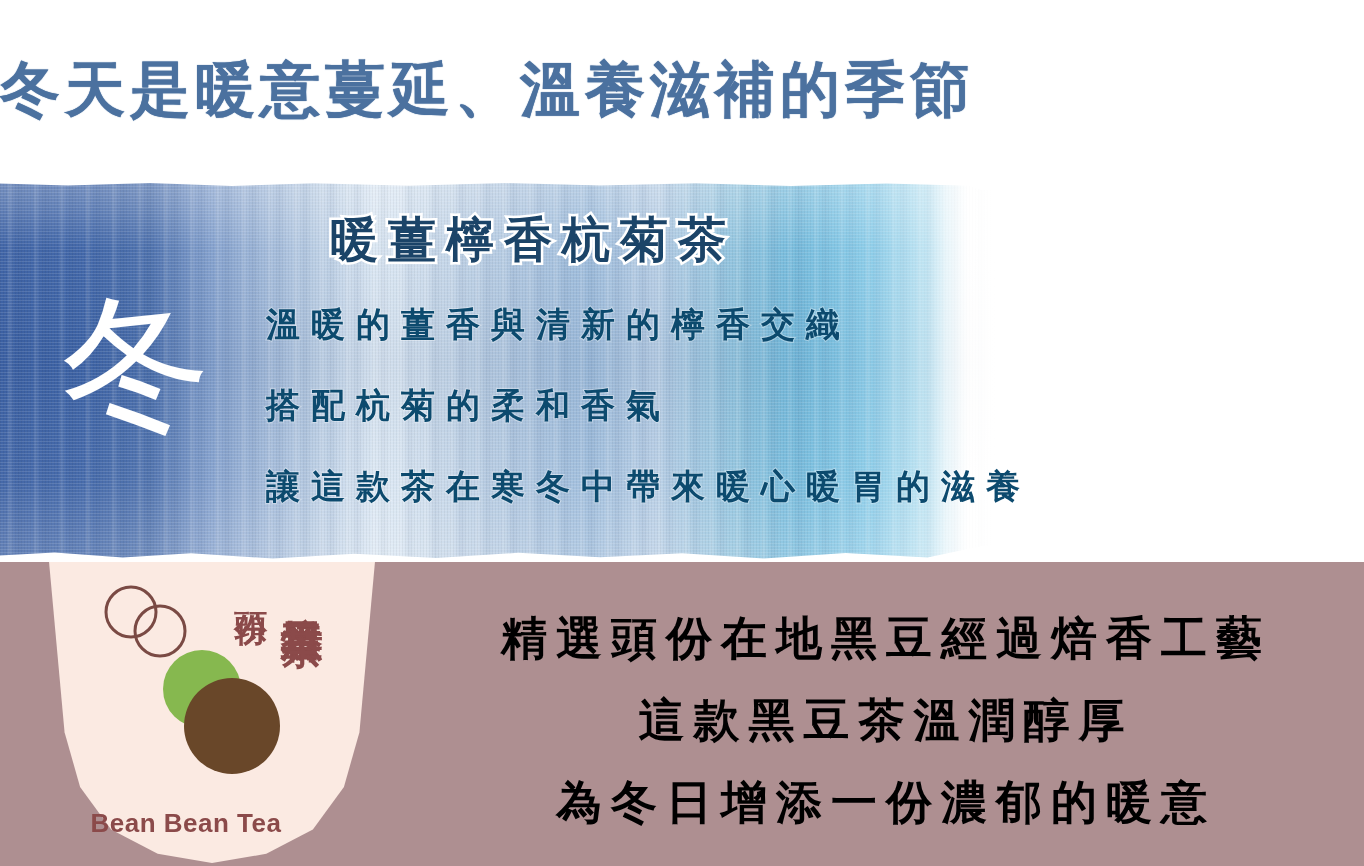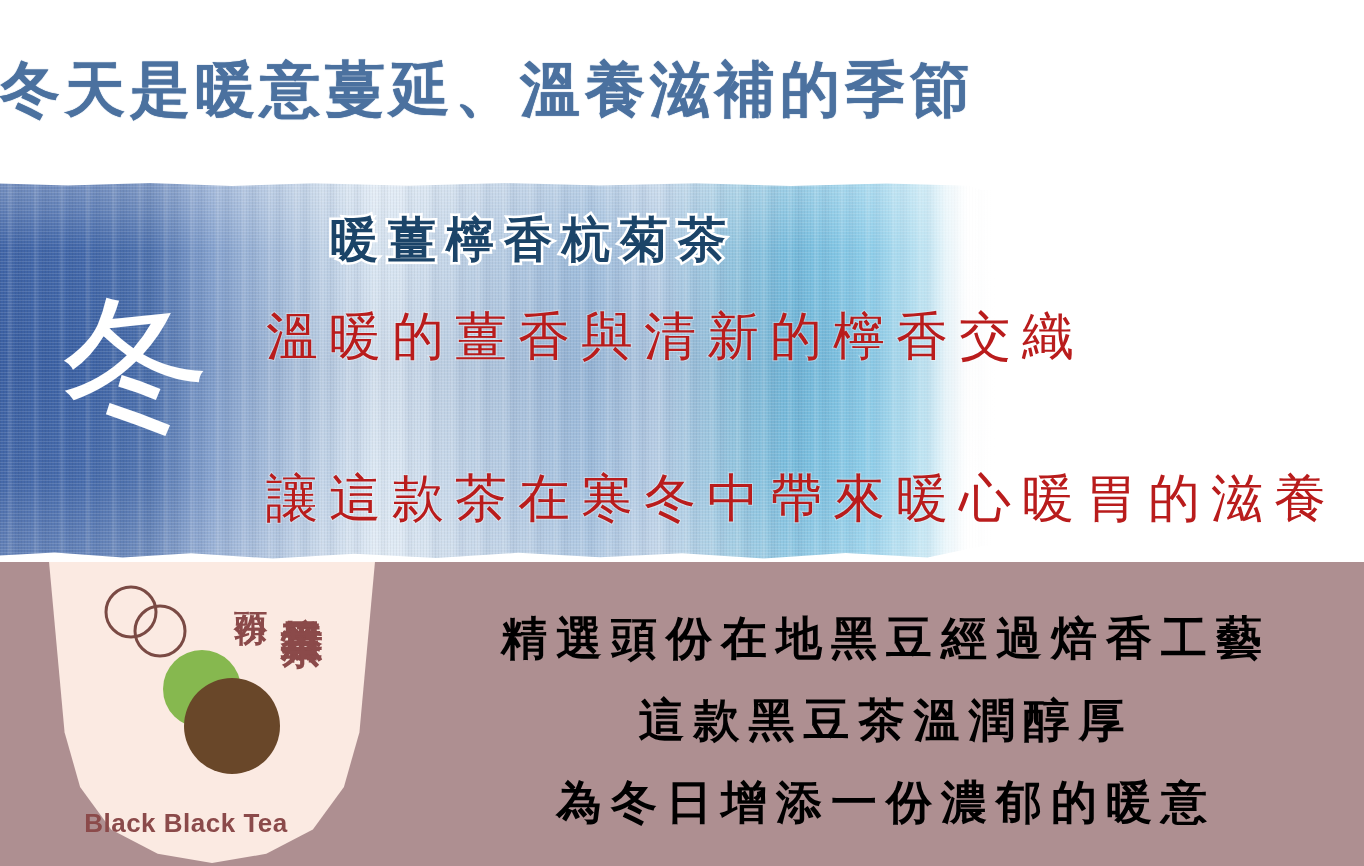--- a/index.html
+++ b/index.html
@@ -158,24 +158,24 @@
     font-size: 48px;
     font-weight: 700;
     letter-spacing: 10px;
     color: #1b4468;
     white-space: nowrap;
     -webkit-text-stroke: 5px #ffffff;
     paint-order: stroke fill;
   }
   .tea-line {
     position: absolute;
-    font-size: 52px;
-    font-weight: 400;
+    font-size: 34px;
+    font-weight: 700;
     letter-spacing: 11px;
-    color: #b91c1c;
+    color: #0c4a6e;
     white-space: nowrap;
     -webkit-text-stroke: 2px rgba(255,255,255,.35);
     paint-order: stroke fill;
   }
   .tea-line.l1 { left: 266px; top: 122px; }
   .tea-line.l2 { left: 266px; top: 203px; }
   .tea-line.l3 { left: 266px; top: 284px; }
 
   
   .mauve-band {
@@ -301,20 +301,21 @@
     <div class="water-layer wash-grain"></div>
     <div class="water-layer wash-fade-right"></div>
     <div class="wash-top-edge"></div>
     <div class="wash-bottom-edge"></div>
 
     <div class="brush-winter">冬</div>
 
     <div class="water-text">
       <div class="tea-title">暖薑檸香杭菊茶</div>
       <div class="tea-line l1">溫暖的薑香與清新的檸香交織</div>
+      <div class="tea-line l2">搭配杭菊的柔和香氣</div>
       <div class="tea-line l3">讓這款茶在寒冬中帶來暖心暖胃的滋養</div>
     </div>
   </div>
 
   <div class="mauve-band">
 
     <div class="cup">
       <div class="cup-body"></div>
 
       <span class="bean-outline">
@@ -322,21 +323,21 @@
           <circle cx="33" cy="28" r="25" stroke="#7a4a44" stroke-width="3" fill="none"></circle>
           <circle cx="62" cy="47" r="25" stroke="#7a4a44" stroke-width="3" fill="none"></circle>
         </svg>
       </span>
 
       <div class="dot-green"></div>
       <div class="dot-brown"></div>
 
       <div class="vlabel vlabel-origin">頭份</div>
       <div class="vlabel vlabel-product">焙香黑豆茶</div>
-      <div class="cup-en">Black Black Tea</div>
+      <div class="cup-en">Bean Bean Tea</div>
     </div>
 
     <div class="mauve-text">
       <div class="bean-line b1">精選頭份在地黑豆經過焙香工藝</div>
       <div class="bean-line b2">這款黑豆茶溫潤醇厚</div>
       <div class="bean-line b3">為冬日增添一份濃郁的暖意</div>
     </div>
   </div>
 
 </div>

